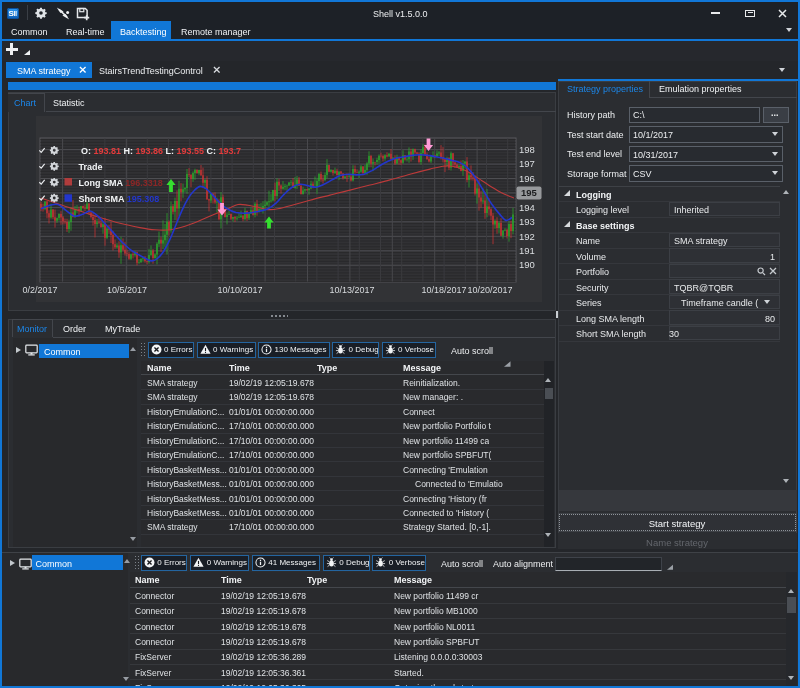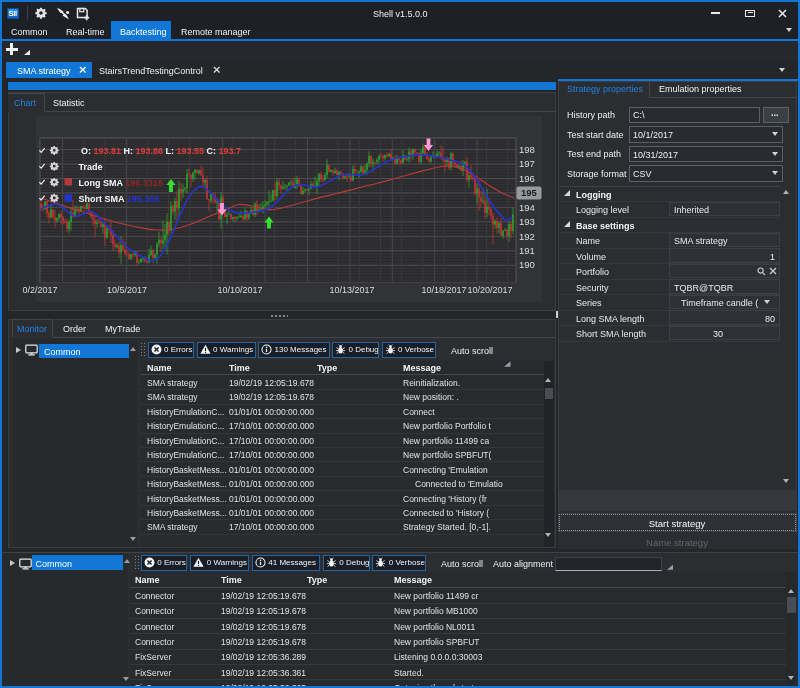--- a/index.html
+++ b/index.html
@@ -341,21 +341,21 @@
 <div class="a" style="left:543.5px;top:361px;width:10px;height:186px;background:#212327"></div>
 <div class="sb-u" style="left:545px;top:378px;border-bottom-color:#aeb3b8"></div>
 <div class="sb-d" style="left:545px;top:533px;border-top-color:#aeb3b8"></div>
 <div class="a" style="left:544.5px;top:388px;width:8px;height:11px;background:#4a4e54"></div>
 <div class="cell tx" style="left:147px;top:377.9px;font-size:8.5px">SMA strategy</div>
 <div class="cell tx" style="left:229px;top:377.9px;font-size:8.5px">19/02/19 12:05:19.678</div>
 <div class="cell tx" style="left:403px;top:377.9px;font-size:8.5px;max-width:140px;overflow:hidden">Reinitialization.</div>
 <div class="rowline" style="left:141px;top:389.1px;width:403px;background:#33353a"></div>
 <div class="cell tx" style="left:147px;top:392.3px;font-size:8.5px">SMA strategy</div>
 <div class="cell tx" style="left:229px;top:392.3px;font-size:8.5px">19/02/19 12:05:19.678</div>
-<div class="cell tx" style="left:403px;top:392.3px;font-size:8.5px;max-width:140px;overflow:hidden">New position: .</div>
+<div class="cell tx" style="left:403px;top:392.3px;font-size:8.5px;max-width:140px;overflow:hidden">New manager: .</div>
 <div class="rowline" style="left:141px;top:403.6px;width:403px;background:#33353a"></div>
 <div class="cell tx" style="left:147px;top:406.8px;font-size:8.5px">HistoryEmulationC...</div>
 <div class="cell tx" style="left:229px;top:406.8px;font-size:8.5px">01/01/01 00:00:00.000</div>
 <div class="cell tx" style="left:403px;top:406.8px;font-size:8.5px;max-width:140px;overflow:hidden">Connect</div>
 <div class="rowline" style="left:141px;top:418.0px;width:403px;background:#33353a"></div>
 <div class="cell tx" style="left:147px;top:421.2px;font-size:8.5px">HistoryEmulationC...</div>
 <div class="cell tx" style="left:229px;top:421.2px;font-size:8.5px">17/10/01 00:00:00.000</div>
 <div class="cell tx" style="left:403px;top:421.2px;font-size:8.5px;max-width:140px;overflow:hidden">New portfolio Portfolio t</div>
 <div class="rowline" style="left:141px;top:432.5px;width:403px;background:#33353a"></div>
 <div class="cell tx" style="left:147px;top:435.7px;font-size:8.5px">HistoryEmulationC...</div>
@@ -396,21 +396,21 @@
 
 <div class="a tx" style="left:567px;top:110px;color:#eceef0">History path</div>
 <div class="a" style="left:628.5px;top:106.5px;width:131px;height:16px;background:#282b30;border:1px solid #5a6069"></div>
 <div class="a tx" style="left:633px;top:110px;color:#eceef0">C:\</div>
 <div class="a" style="left:763px;top:106.5px;width:25.5px;height:16px;background:#3a3e45;border:1px solid #5a6069"></div>
 <div class="a tx b" style="left:771px;top:108px;color:#eceef0">...</div>
 <div class="a tx" style="left:567px;top:129.5px;color:#eceef0">Test start date</div>
 <div class="a" style="left:628.5px;top:126px;width:154.5px;height:16.5px;background:#282b30;border:1px solid #5a6069"></div>
 <div class="a tx" style="left:633px;top:130px;color:#eceef0">10/1/2017</div>
 <div class="ddarr" style="left:772px;top:132px"></div>
-<div class="a tx" style="left:567px;top:149px;color:#eceef0">Test end path</div>
+<div class="a tx" style="left:567px;top:149px;color:#eceef0">Test end level</div>
 <div class="a" style="left:628.5px;top:145.5px;width:154.5px;height:16.5px;background:#282b30;border:1px solid #5a6069"></div>
 <div class="a tx" style="left:633px;top:149.5px;color:#eceef0">10/31/2017</div>
 <div class="ddarr" style="left:772px;top:151.5px"></div>
 <div class="a tx" style="left:567px;top:168.5px;color:#eceef0">Storage format</div>
 <div class="a" style="left:628.5px;top:165px;width:154.5px;height:16.5px;background:#282b30;border:1px solid #5a6069"></div>
 <div class="a tx" style="left:633px;top:169px;color:#eceef0">CSV</div>
 <div class="ddarr" style="left:772px;top:171px"></div>
 
 <div class="a" style="left:558.5px;top:185.5px;width:237.5px;height:1px;background:#3e4146"></div>
 <div class="exp" style="left:563.5px;top:190px;border-left-width:6px;border-bottom-width:6px"></div>
@@ -452,21 +452,21 @@
 <div class="a" style="left:669px;top:294.80px;width:111px;height:14.50px;background:#2e3035;border:1px solid #3c3f45"></div>
 <div class="a tx" style="left:681px;top:298.40px;color:#e8eaec">Timeframe candle (</div>
 <div class="ddarr" style="left:764px;top:300.30px"></div>
 <div class="rowline" style="left:558.5px;top:309.80px;width:221.5px;background:#35373c"></div>
 <div class="a tx" style="left:576px;top:313.90px;color:#e8eaec">Long SMA length</div>
 <div class="a" style="left:669px;top:310.30px;width:111px;height:14.50px;background:#2e3035;border:1px solid #3c3f45"></div>
 <div class="a tx" style="left:669px;top:313.90px;width:106px;text-align:right;color:#e8eaec">80</div>
 <div class="rowline" style="left:558.5px;top:325.30px;width:221.5px;background:#35373c"></div>
 <div class="a tx" style="left:576px;top:329.40px;color:#e8eaec">Short SMA length</div>
 <div class="a" style="left:669px;top:325.80px;width:111px;height:14.50px;background:#2e3035;border:1px solid #3c3f45"></div>
-<div class="a tx" style="left:669px;top:329.40px;width:98px;text-align:center;color:#e8eaec">30</div>
+<div class="a tx" style="left:669px;top:329.40px;width:98px;text-align:left;color:#e8eaec">30</div>
 <div class="rowline" style="left:558.5px;top:340.80px;width:221.5px;background:#35373c"></div>
 
 <div class="a" style="left:558.5px;top:489.5px;width:238px;height:21px;background:#36383d"></div>
 <div class="a" style="left:557.5px;top:513px;width:239.5px;height:18.5px;background:#2f3136;border:1px solid #3e4146;outline:1px dotted #8f949a;outline-offset:-2px"></div>
 <div class="a tx" style="left:557px;top:517.5px;width:240px;text-align:center;font-size:9.5px;color:#f4f6f8">Start strategy</div>
 <div class="a" style="left:557.5px;top:533px;width:239.5px;height:16px;background:#2b2d31"></div>
 <div class="a tx" style="left:557px;top:536.5px;width:240px;text-align:center;font-size:9.5px;color:#63666c">Name strategy</div>
 <div class="a" style="left:556px;top:311px;width:2px;height:7px;background:#c9cdd2"></div>
 
 <div class="a" style="left:2px;top:552px;width:796px;height:134.5px;background:#2b2d31;border-top:1px solid #3f4247"></div>

